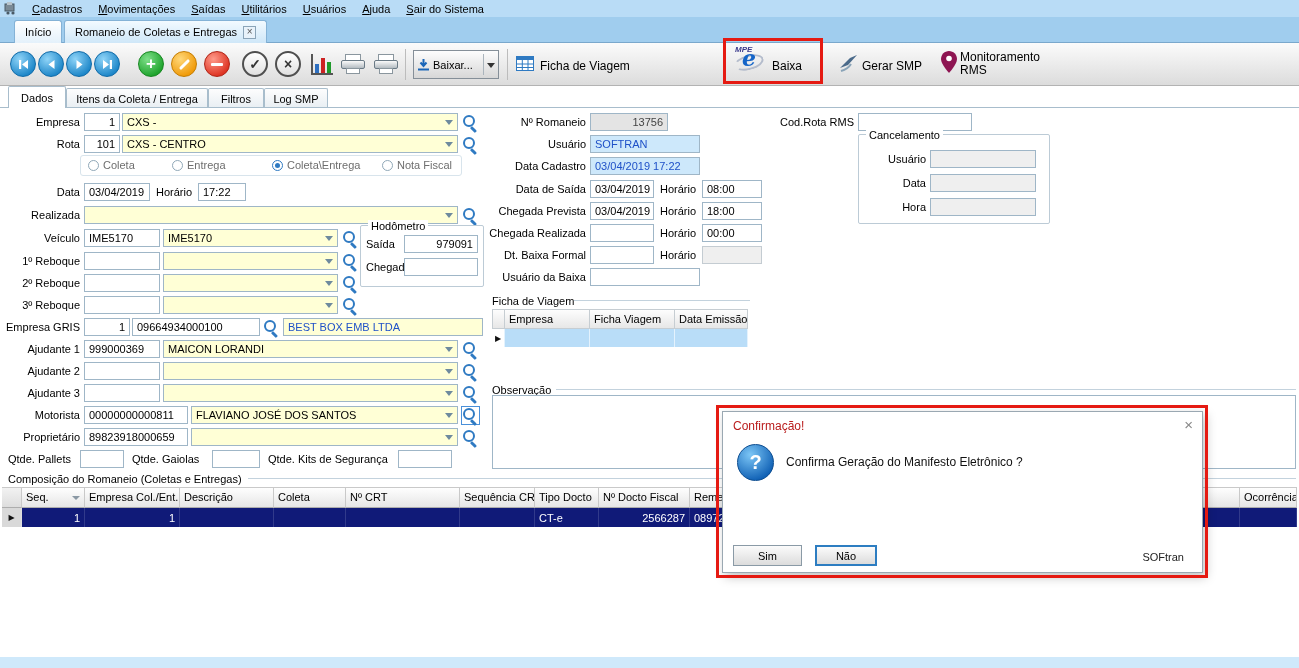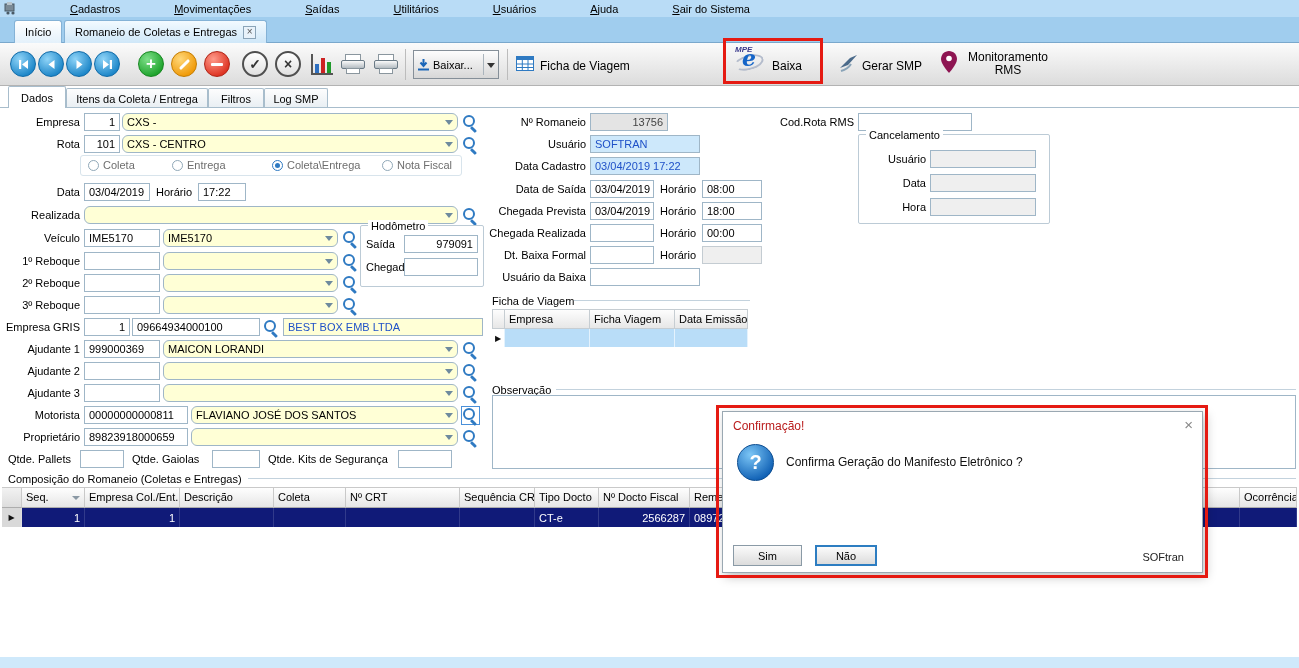--- a/index.html
+++ b/index.html
@@ -2,21 +2,21 @@
 <html><head>
 <meta charset="utf-8">
 <style>
   *{box-sizing:border-box;margin:0;padding:0;}
   body{margin:0;background:#fff;}
   #screen{position:relative;width:1299px;height:668px;background:#fff;overflow:hidden;
           font-family:"Liberation Sans",sans-serif;font-size:11px;color:#000;}
   .abs{position:absolute;}
   
   .menubar{position:absolute;left:0;top:0;right:0;height:17px;background:#b9dcf6;
-           display:flex;align-items:center;padding-left:2px;gap:38px;}
+           display:flex;align-items:center;padding-left:2px;}
   .appicon{width:16px;height:14px;margin:0 4px 0 2px;display:inline-flex;}
   .menu-item{display:inline-block;padding:1px 8px;font-size:11px;cursor:default;}
   .menu-item::first-letter{text-decoration:underline;}
   
   .tabstrip{position:absolute;left:0;top:17px;right:0;height:26px;background:#a0cdee;border-bottom:1px solid #7aa8cc;}
   .tab{position:absolute;top:3px;height:23px;display:flex;align-items:center;gap:6px;
        padding:0 10px;border:1px solid #84b2d6;border-bottom:none;border-radius:3px 3px 0 0;
        background:linear-gradient(#ffffff,#e4f1fb);cursor:pointer;}
   .tab.active{background:linear-gradient(#f2faff,#cfe7f8);justify-content:space-between;}
   .tabclose{width:13px;height:13px;border:1px solid #8aa4b8;background:#e8f2fa;color:#555;
@@ -72,21 +72,21 @@
   
   .lblr{position:absolute;left:0;width:80px;text-align:right;white-space:nowrap;}
   .lbl{position:absolute;white-space:nowrap;}
   .fld{position:absolute;height:18px;border:1px solid #9fb6c7;background:#fff;padding:0 4px;
        display:flex;align-items:center;white-space:nowrap;overflow:hidden;cursor:text;}
   .fld.num{justify-content:flex-end;}
   .cream{background:#ffffd6;}
   .blueval{background:#cde8fb;color:#1f51c8;}
   .grayfld{background:#e4e4e4;color:#444;}
   .disfld{background:#efefef;}
-  .combo{padding-right:15px;cursor:pointer;border-radius:6px;}
+  .combo{padding-right:15px;cursor:pointer;}
   .combo::after{content:"";position:absolute;right:4px;top:50%;margin-top:-2px;
                 border-left:4px solid transparent;border-right:4px solid transparent;border-top:5px solid #6e8a9e;}
   .mag{position:absolute;width:17px;height:17px;cursor:pointer;}
   .mag::before{content:"";position:absolute;left:1px;top:1px;width:8px;height:8px;
                border:2px solid #2f7ac2;border-radius:50%;background:rgba(255,255,255,.5);}
   .mag::after{content:"";position:absolute;left:10px;top:12px;width:7px;height:3px;background:#2f7ac2;
               transform:rotate(45deg);transform-origin:0 0;border-radius:1px;}
   .mag.focus{outline:1px solid #4a90d9;}
   .radiobox{position:absolute;border:1px solid #d8e4ec;border-radius:3px;}
   .radio{position:absolute;display:flex;align-items:center;gap:4px;color:#6e6e6e;cursor:pointer;}
@@ -245,21 +245,21 @@
           <path d="M3 17 q7 -2 10 -7" stroke="#8aa4b8" stroke-width="2" fill="none"></path>
         </svg>
     </div>
     <span class="tool-label" style="left:862px">Gerar SMP</span>
     <div class="abs" style="left:941px;top:8px;cursor:pointer">
       <svg width="16" height="23" viewBox="0 0 16 23">
           <path d="M8 0 C3.6 0 0 3.6 0 8 c0 5.5 8 14 8 14 s8 -8.5 8 -14 C16 3.6 12.4 0 8 0 Z" fill="#8e1552"></path>
           <circle cx="8" cy="7.5" r="2.8" fill="#fff"></circle>
         </svg>
     </div>
-    <span class="tool-label" style="left:960px;top:8px;width:96px;white-space:normal;text-align:center;line-height:13px">Monitoramento RMS</span>
+    <span class="tool-label" style="left:960px;top:8px;width:96px;white-space:normal;line-height:13px">Monitoramento RMS</span>
     <div class="mpe" style="top:3px">
       <span class="swoosh"></span>
       <span class="mpetxt"></span>
       <span class="e"></span>
     </div>
   </div>
 
   <div class="subtab active" style="left:8px;width:58px">
       <span>Dados</span>
     </div>

